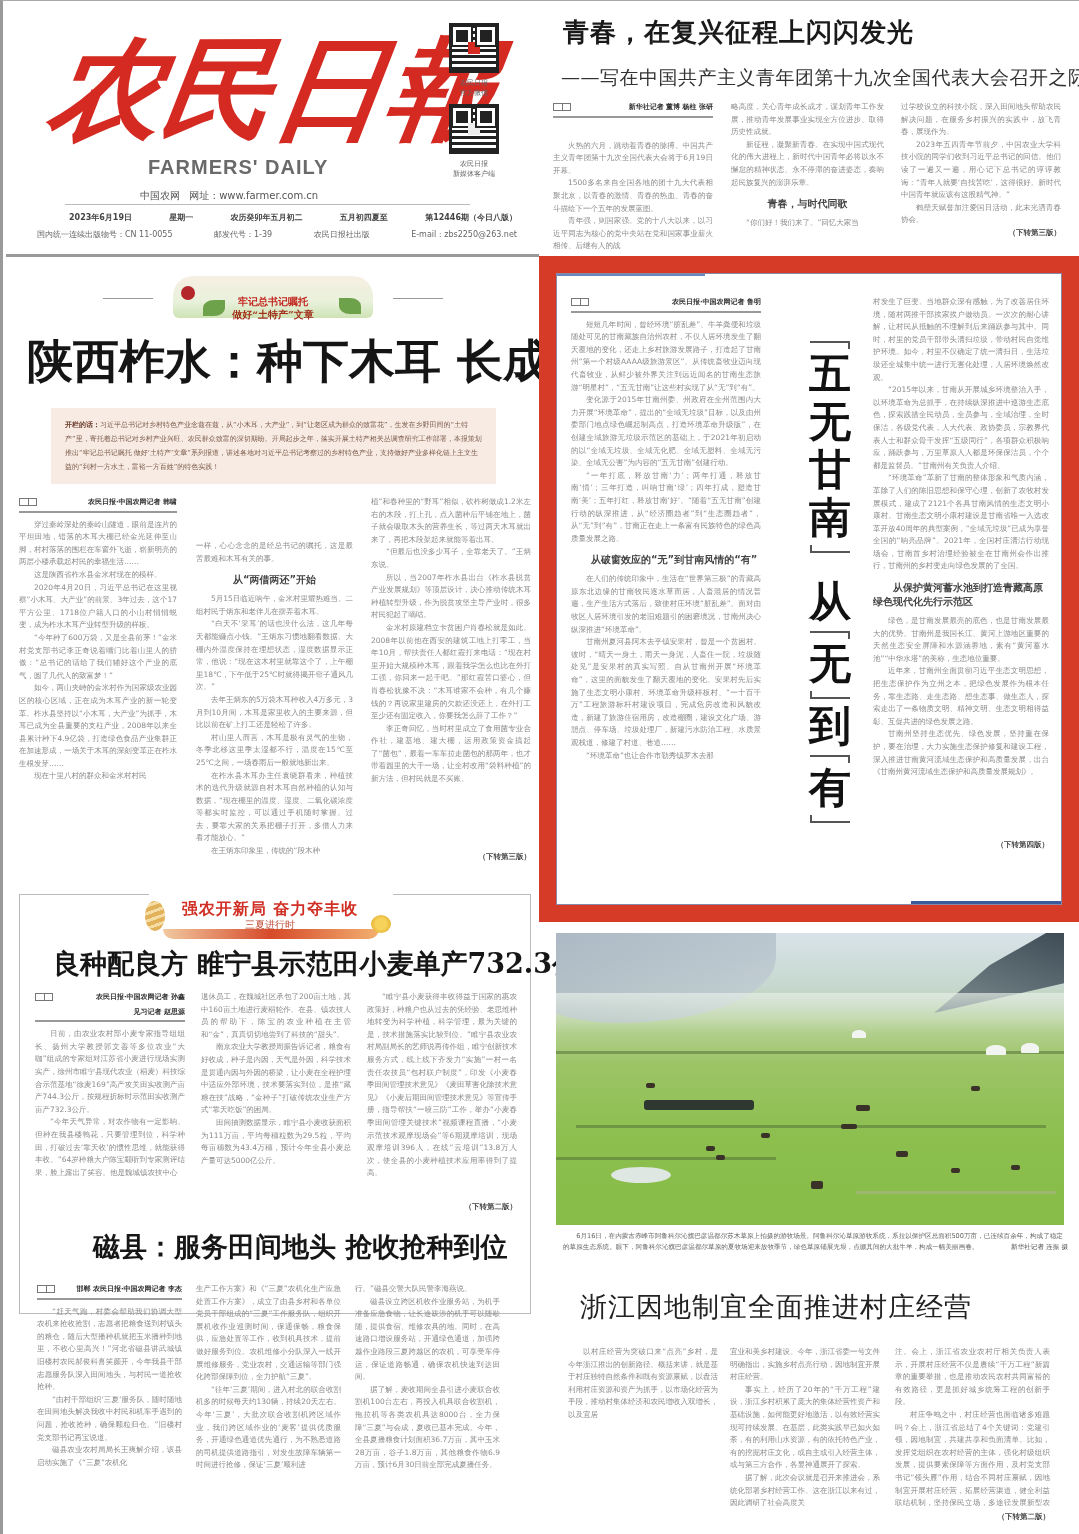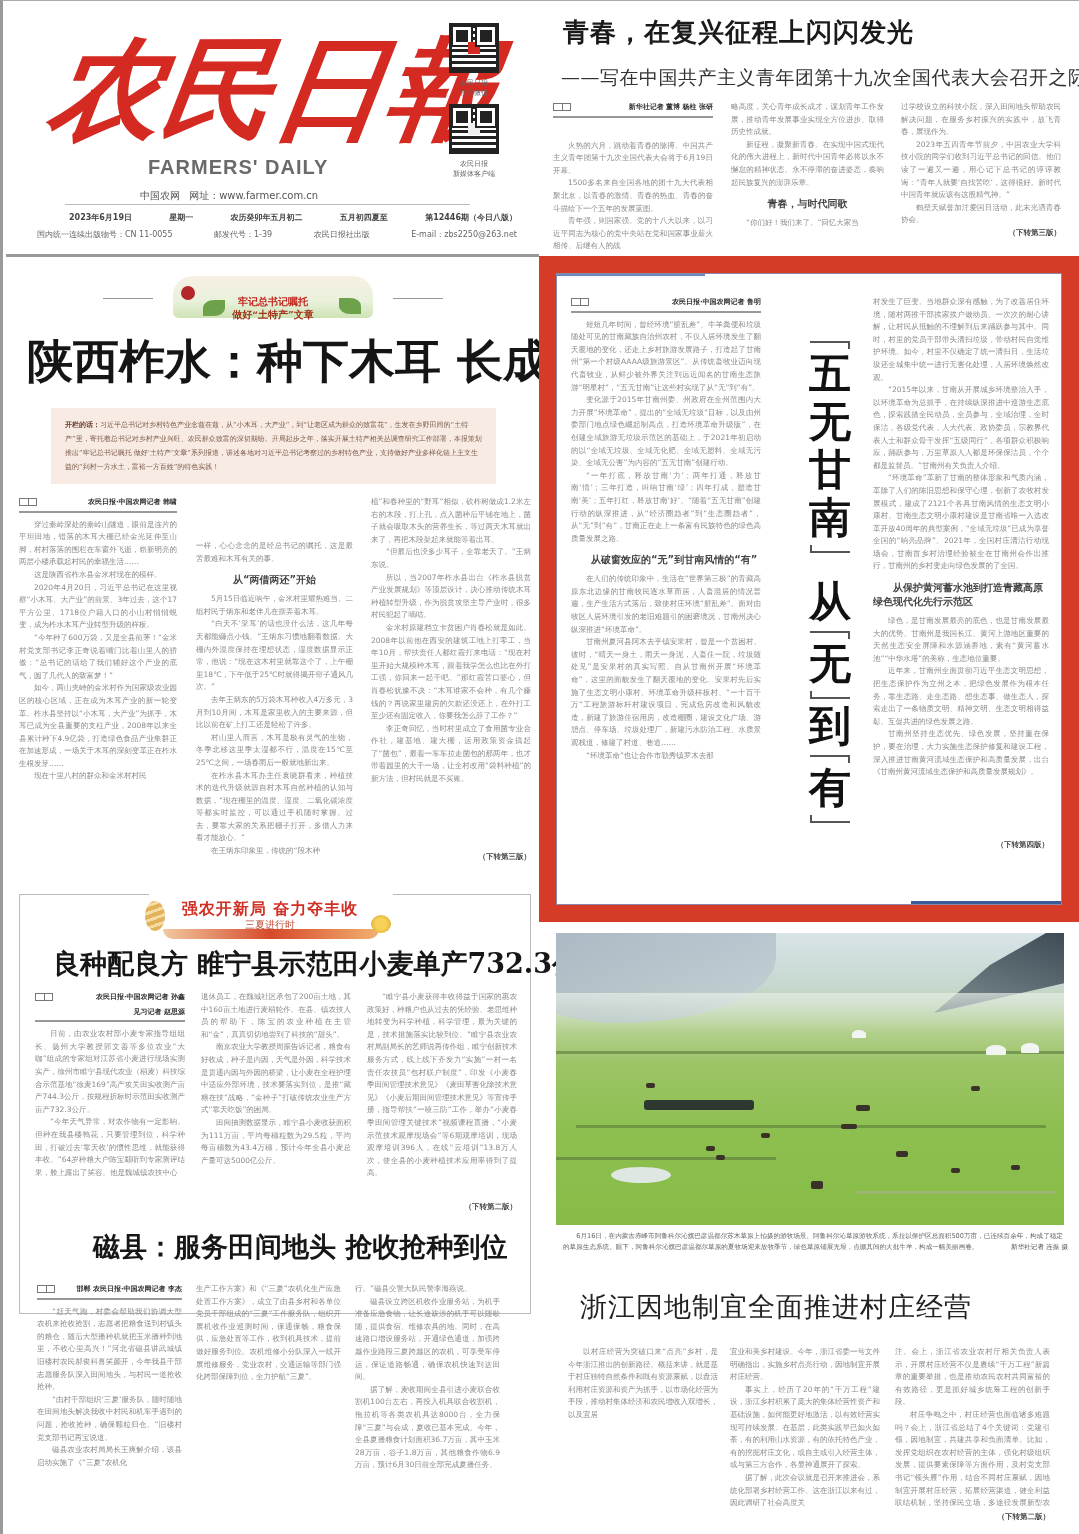--- a/index.html
+++ b/index.html
@@ -320,20 +320,21 @@
     <div class="byline-bar">
       <span class="box-icon"></span>
       <b>邯郸 农民日报·中国农网记者 李杰</b>
     </div>
     <p style="margin-top:6px">“赶天气跑，村委会帮助我们协调大型农机来抢收抢割，志愿者把粮食送到村镇头的粮仓，随后大型播种机就把玉米播种到地里，不收心里高兴！”河北省磁县讲武城镇旧楼村农民郝俊科喜笑颜开，今年我县干部志愿服务队深入田间地头，与村民一道抢收抢种。</p>
     <p>“由村干部组织‘三夏’服务队，随时随地在田间地头解决我收中村民和机车手遇到的问题，抢收抢种，确保颗粒归仓。”旧楼村党支部书记再宝说道。</p>
     <p>磁县农业农村局局长王爽解介绍，该县启动实施了《“三夏”农机化</p>
   </div>
   <div class="col" style="left:193px; top:1282px; width:145px; height:220px;">
     <p style="text-indent:0">生产工作方案》和《“三夏”农机化生产应急处置工作方案》，成立了由县乡村和各单位党员干部组成的“三夏”工作服务队，组织开展机收作业巡测时间，保通保畅，粮食保供，应急处置等工作，收到机具技术，提前做好服务到位。农机维修小分队深入一线开展维修服务，党业农村，交通运输等部门强化跨部保障到位，全力护航“三夏”。</p>
+    <p>“往年‘三夏’期间，进入村北的联合收割机多的时候每天约130辆，持续20天左右。今年‘三夏’，大批次联合收割机跨区域作业，我们跨区域作业的‘麦客’提供优质服务，开通绿色通道优先通行，为不熟悉道路的司机提供道路指引，对发生故障车辆第一时间进行抢修，保证‘三夏’顺利进</p>
   </div>
   <div class="col" style="left:352px; top:1282px; width:145px; height:220px;">
     <p style="text-indent:0">行。”磁县交警大队民警李海燕说。</p>
     <p>磁县设立跨区机收作业服务站，为机手准备应急食物，让长途跋涉的机手可以随歇随，提供食宿、维修农具的地。同时，在高速路口增设服务站，开通绿色通道，加强跨越作业路段三夏跨越区的农机，可享受车停运，保证道路畅通，确保农机快速到达田间。</p>
     <p>据了解，麦收期间全县引进小麦联合收割机100台左右，再投入机具联合收割机，拖拉机等各类农机具达8000台，全力保障“三夏”与会成，夏收已基本完成。今年，全县夏播粮食计划面积36.7万亩，其中玉米28万亩，谷子1.8万亩，其他粮食作物6.9万亩，预计6月30日前全部完成夏播任务。</p>
   </div>
 
   <div class="photo" title="草原上成群的牛羊与蒙古包">
     <div class="mtn-l"></div>
     <div class="mtn-r"></div>

